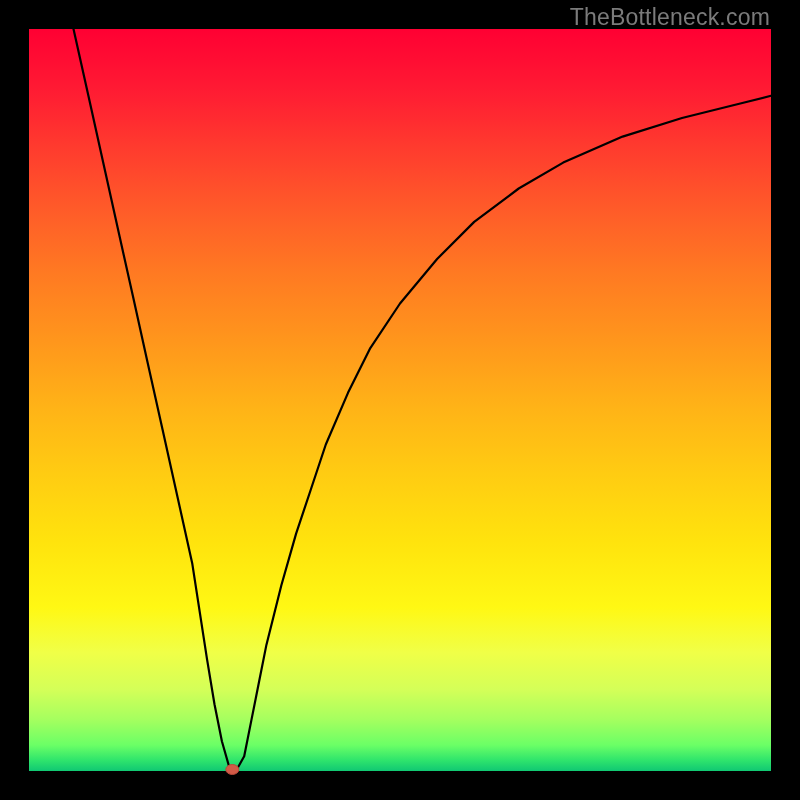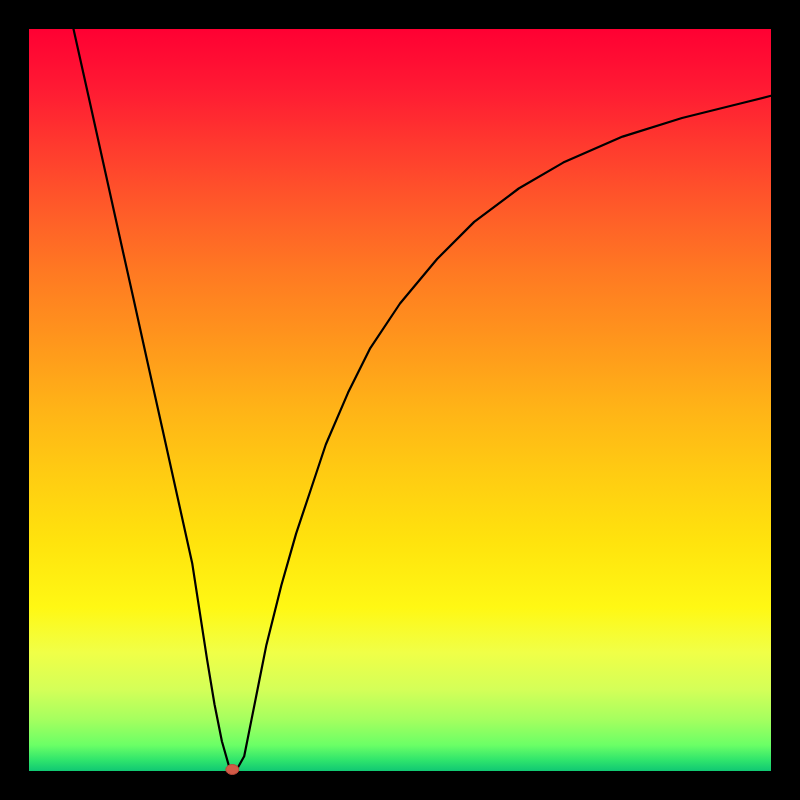--- a/index.html
+++ b/index.html
@@ -68,14 +68,15 @@
 
 <div class="frame">
 
   <div class="plot-area">
     <svg class="curve-layer" viewBox="0 0 742 742" preserveAspectRatio="none">
       <path fill="none" stroke="#000000" stroke-width="2.2" stroke-linecap="round" stroke-linejoin="round" d="M44.5 0.0 L59.4 66.8 L74.2 133.6 L89.0 200.3 L103.9 267.1 L118.7 333.9 L133.6 400.7 L148.4 467.5 L163.2 534.2 L178.1 630.7 L185.5 675.2 L192.9 712.3 L200.3 738.3 L207.8 740.5 L215.2 727.2 L222.6 690.1 L230.0 653.0 L237.4 615.9 L252.3 556.5 L267.1 504.6 L282.0 460.0 L296.8 415.5 L319.1 363.6 L341.3 319.1 L371.0 274.5 L408.1 230.0 L445.2 192.9 L489.7 159.5 L534.2 133.6 L593.6 107.6 L653.0 89.0 L712.3 74.2 L742.0 66.8"></path>
       <ellipse cx="203.3" cy="740.5" rx="6.5" ry="5" fill="#d15a47" stroke="#b84a3a" stroke-width="1"></ellipse>
     </svg>
   </div>
 
+  <div class="watermark">TheBottleneck.com</div>
 
 </div>
 
 </body></html>

